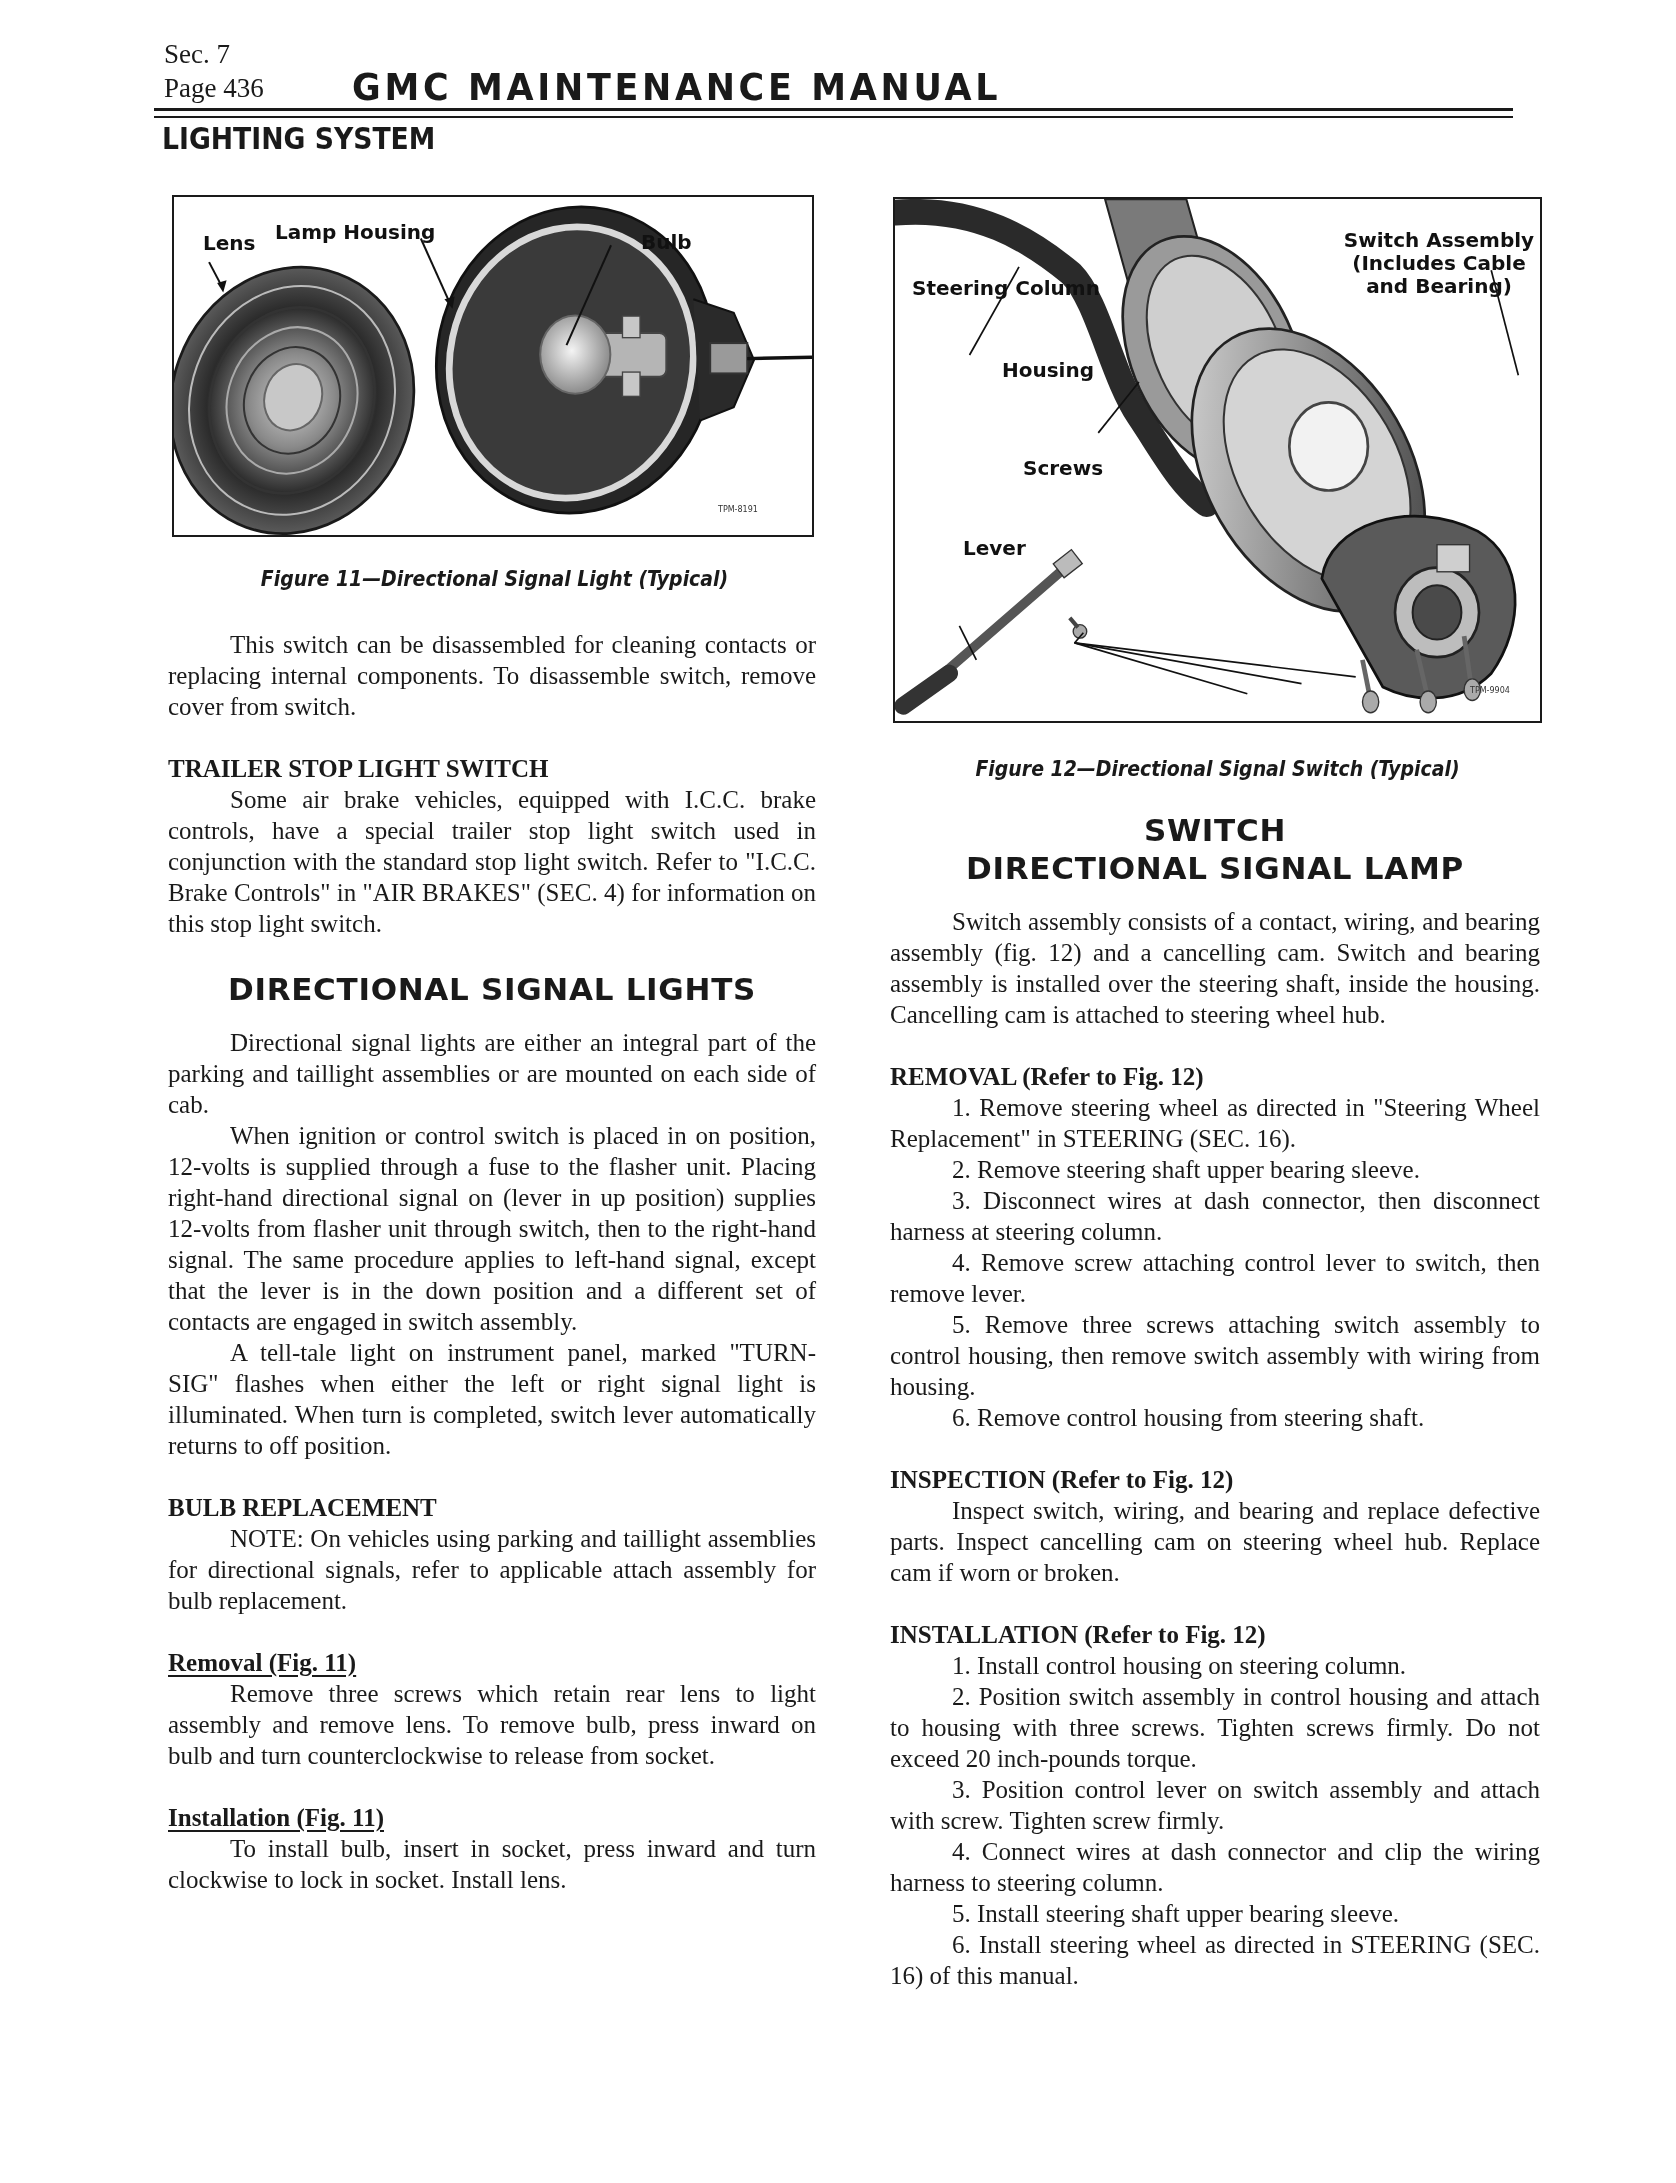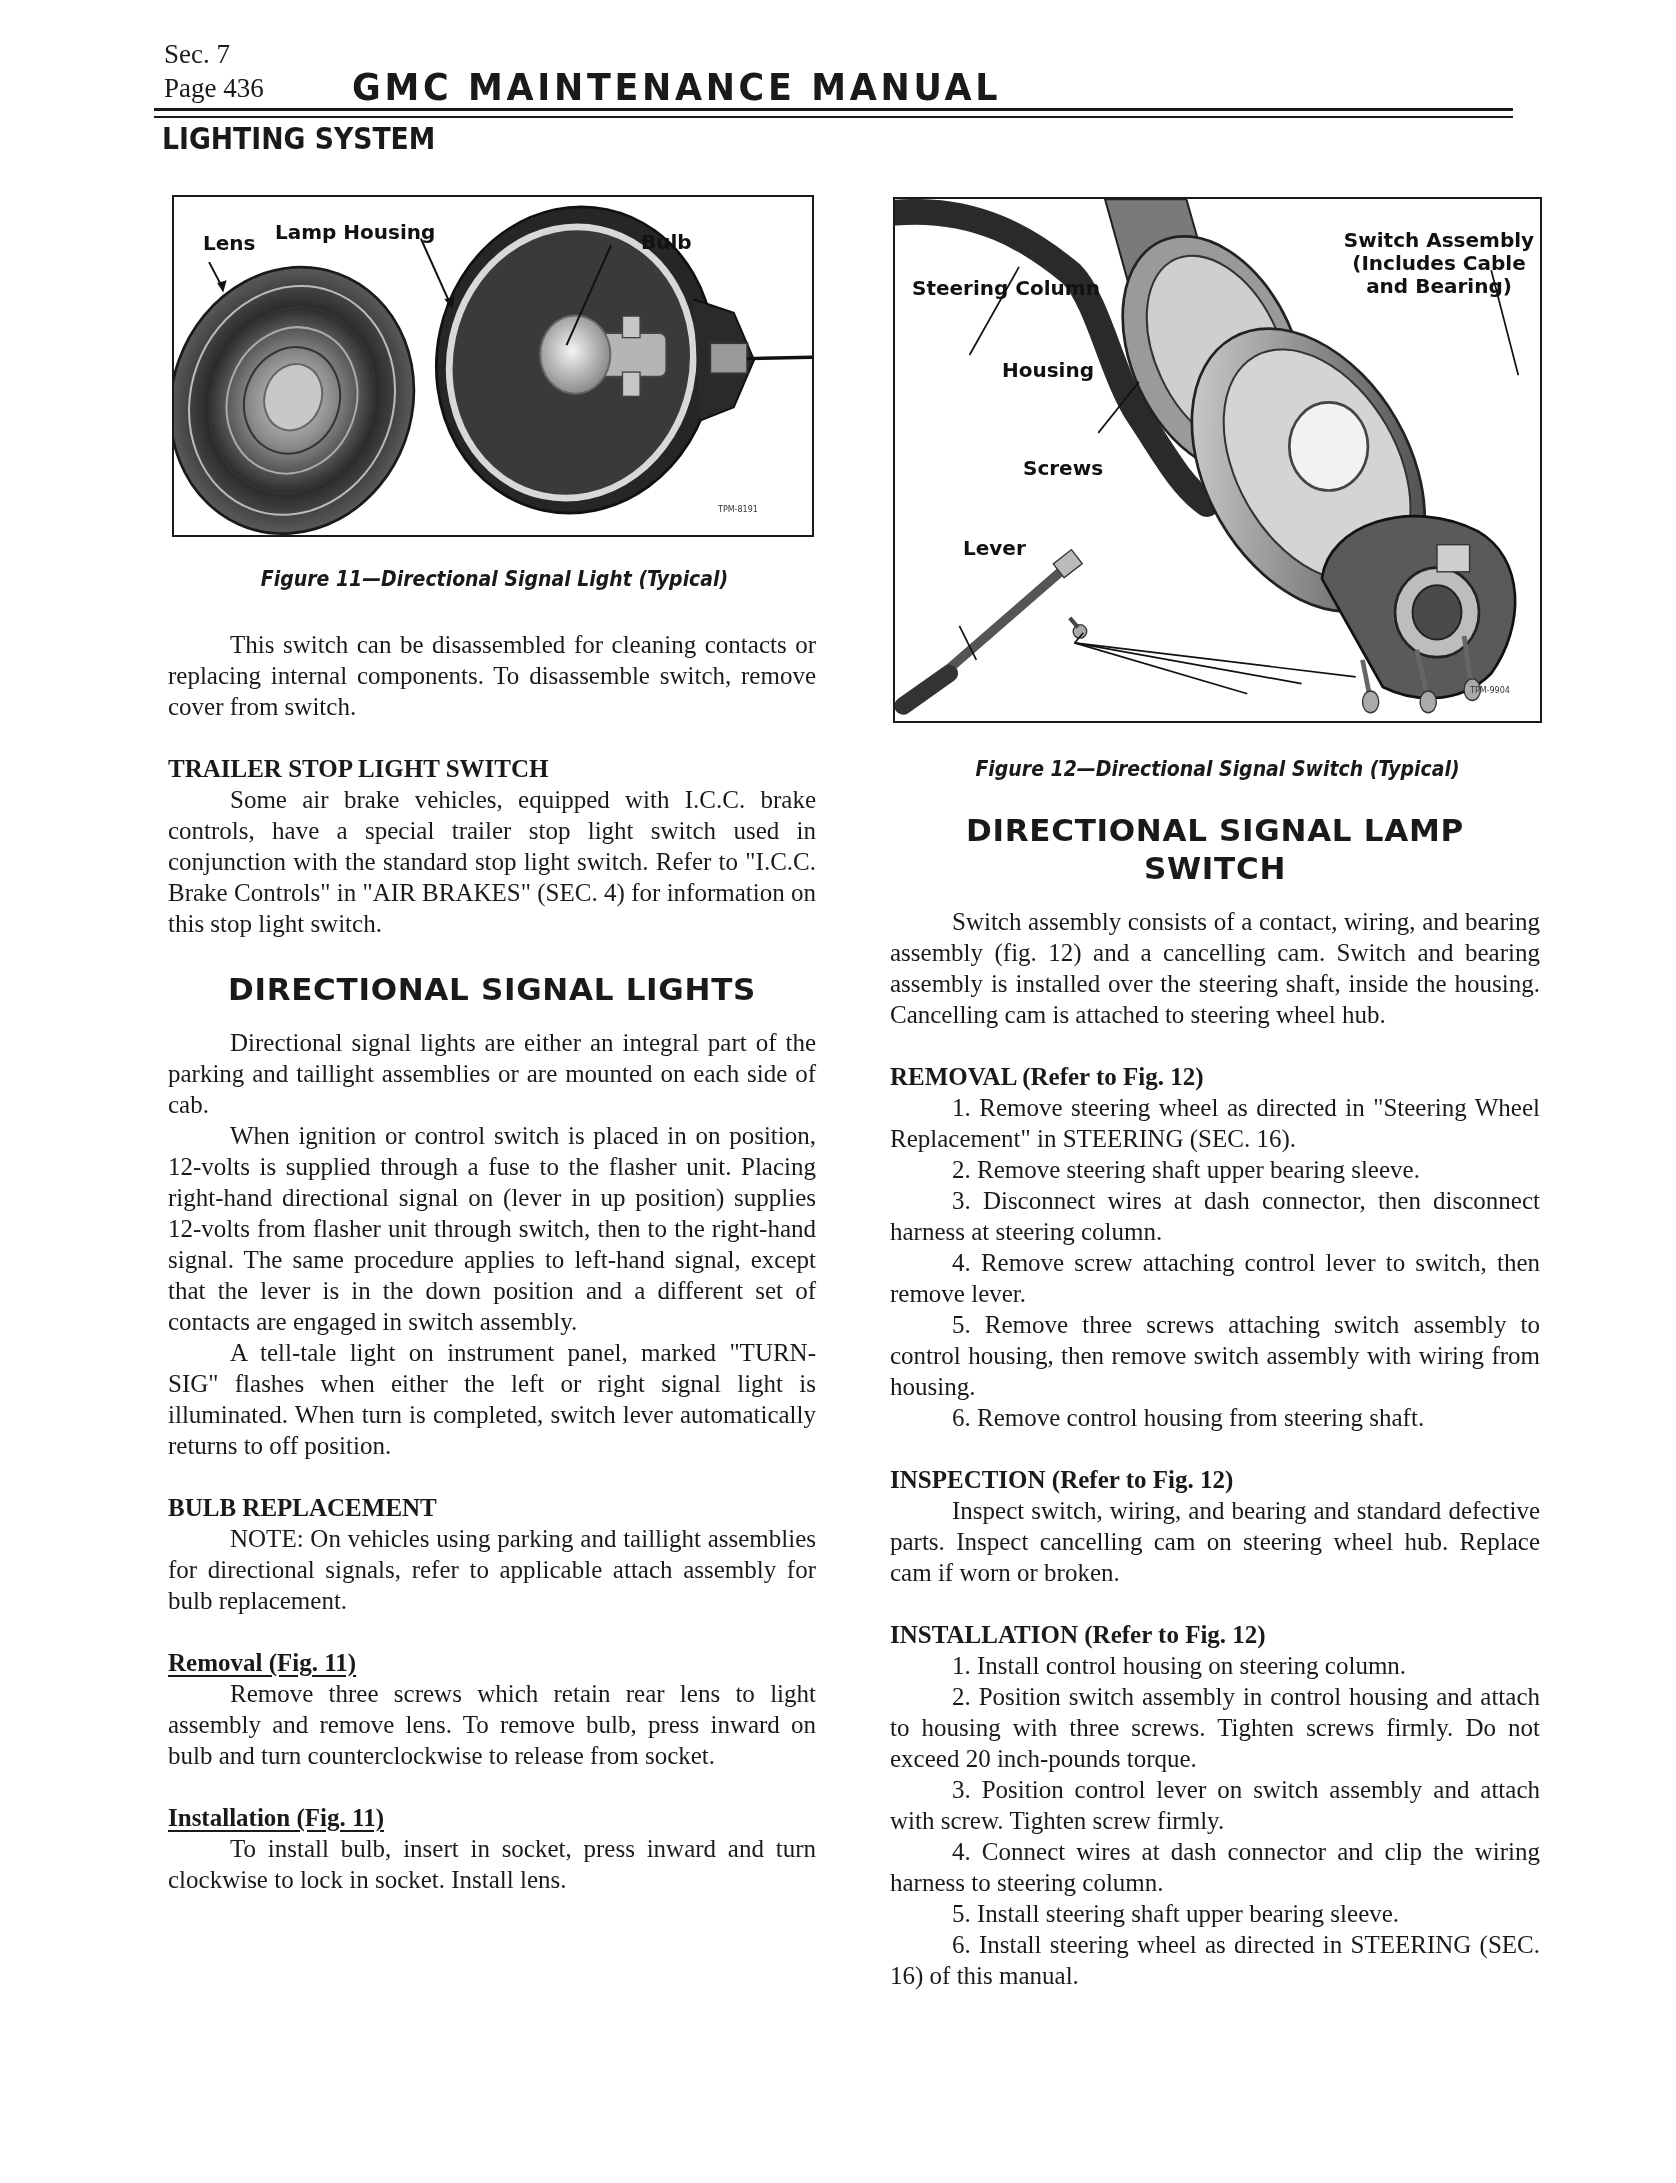--- a/index.html
+++ b/index.html
@@ -174,35 +174,35 @@
   <p class="para indent">NOTE: On vehicles using parking and taillight assemblies for directional signals, refer to applicable attach assembly for bulb replacement.</p>
   <div class="gap-m"></div>
   <p class="subhead underline">Removal (Fig. 11)</p>
   <p class="para indent">Remove three screws which retain rear lens to light assembly and remove lens. To remove bulb, press inward on bulb and turn counterclockwise to release from socket.</p>
   <div class="gap-m"></div>
   <p class="subhead underline">Installation (Fig. 11)</p>
   <p class="para indent">To install bulb, insert in socket, press inward and turn clockwise to lock in socket. Install lens.</p>
 </div>
 
 <div class="col col-right" style="top: 811px;">
+  <h2 class="major-head">SWITCH</h2>
   <h2 class="major-head">DIRECTIONAL SIGNAL LAMP</h2>
-  <h2 class="major-head">SWITCH</h2>
   <div class="gap-s"></div>
   <p class="para indent">Switch assembly consists of a contact, wiring, and bearing assembly (fig. 12) and a cancelling cam. Switch and bearing assembly is installed over the steering shaft, inside the housing. Cancelling cam is attached to steering wheel hub.</p>
   <div class="gap-m"></div>
   <p class="subhead">REMOVAL (Refer to Fig. 12)</p>
   <p class="step">1. Remove steering wheel as directed in "Steering Wheel Replacement" in STEERING (SEC. 16).</p>
   <p class="step">2. Remove steering shaft upper bearing sleeve.</p>
   <p class="step">3. Disconnect wires at dash connector, then disconnect harness at steering column.</p>
   <p class="step">4. Remove screw attaching control lever to switch, then remove lever.</p>
   <p class="step">5. Remove three screws attaching switch assembly to control housing, then remove switch assembly with wiring from housing.</p>
   <p class="step">6. Remove control housing from steering shaft.</p>
   <div class="gap-m"></div>
   <p class="subhead">INSPECTION (Refer to Fig. 12)</p>
-  <p class="para indent">Inspect switch, wiring, and bearing and standard defective parts. Inspect cancelling cam on steering wheel hub. Replace cam if worn or broken.</p>
+  <p class="para indent">Inspect switch, wiring, and bearing and replace defective parts. Inspect cancelling cam on steering wheel hub. Replace cam if worn or broken.</p>
   <div class="gap-m"></div>
   <p class="subhead">INSTALLATION (Refer to Fig. 12)</p>
   <p class="step">1. Install control housing on steering column.</p>
   <p class="step">2. Position switch assembly in control housing and attach to housing with three screws. Tighten screws firmly. Do not exceed 20 inch-pounds torque.</p>
   <p class="step">3. Position control lever on switch assembly and attach with screw. Tighten screw firmly.</p>
   <p class="step">4. Connect wires at dash connector and clip the wiring harness to steering column.</p>
   <p class="step">5. Install steering shaft upper bearing sleeve.</p>
   <p class="step">6. Install steering wheel as directed in STEERING (SEC. 16) of this manual.</p>
 </div>
 

